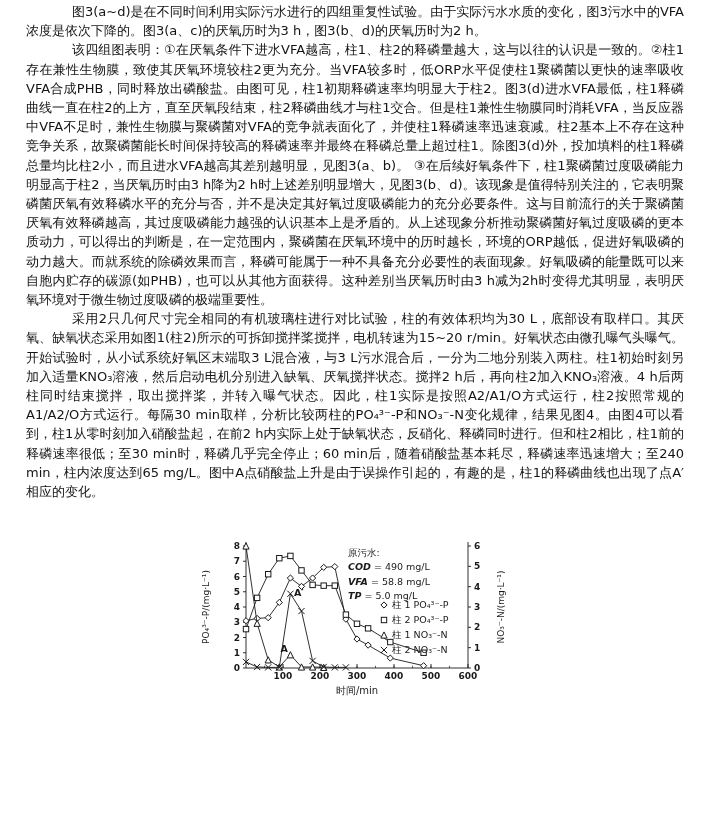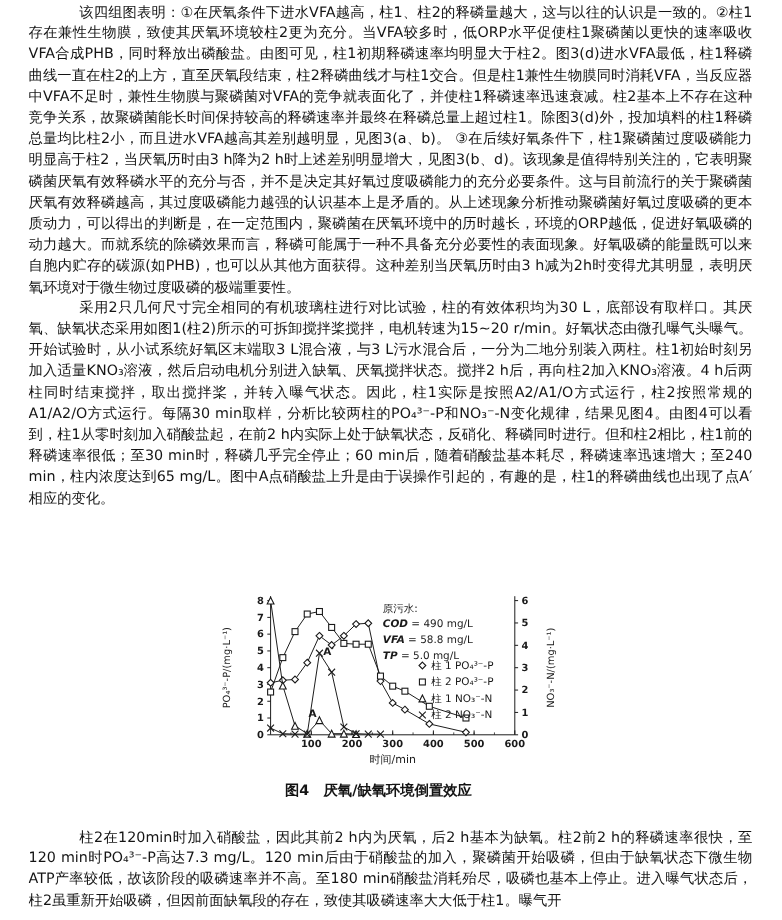--- a/index.html
+++ b/index.html
@@ -28,20 +28,21 @@
     font-size:13px;line-height:19.2px;text-align:justify;
   }
   .bottom-text p{margin:0;text-indent:46px;}
 </style>
 </head>
 <body>
 
 <div class="page">
 
   <div class="top-text">
+    <p>图3(a~d)是在不同时间利用实际污水进行的四组重复性试验。由于实际污水水质的变化，图3污水中的VFA浓度是依次下降的。图3(a、c)的厌氧历时为3 h，图3(b、d)的厌氧历时为2 h。</p>
     <p>该四组图表明：①在厌氧条件下进水VFA越高，柱1、柱2的释磷量越大，这与以往的认识是一致的。②柱1存在兼性生物膜，致使其厌氧环境较柱2更为充分。当VFA较多时，低ORP水平促使柱1聚磷菌以更快的速率吸收VFA合成PHB，同时释放出磷酸盐。由图可见，柱1初期释磷速率均明显大于柱2。图3(d)进水VFA最低，柱1释磷曲线一直在柱2的上方，直至厌氧段结束，柱2释磷曲线才与柱1交合。但是柱1兼性生物膜同时消耗VFA，当反应器中VFA不足时，兼性生物膜与聚磷菌对VFA的竞争就表面化了，并使柱1释磷速率迅速衰减。柱2基本上不存在这种竞争关系，故聚磷菌能长时间保持较高的释磷速率并最终在释磷总量上超过柱1。除图3(d)外，投加填料的柱1释磷总量均比柱2小，而且进水VFA越高其差别越明显，见图3(a、b)。 ③在后续好氧条件下，柱1聚磷菌过度吸磷能力明显高于柱2，当厌氧历时由3 h降为2 h时上述差别明显增大，见图3(b、d)。该现象是值得特别关注的，它表明聚磷菌厌氧有效释磷水平的充分与否，并不是决定其好氧过度吸磷能力的充分必要条件。这与目前流行的关于聚磷菌厌氧有效释磷越高，其过度吸磷能力越强的认识基本上是矛盾的。从上述现象分析推动聚磷菌好氧过度吸磷的更本质动力，可以得出的判断是，在一定范围内，聚磷菌在厌氧环境中的历时越长，环境的ORP越低，促进好氧吸磷的动力越大。而就系统的除磷效果而言，释磷可能属于一种不具备充分必要性的表面现象。好氧吸磷的能量既可以来自胞内贮存的碳源(如PHB)，也可以从其他方面获得。这种差别当厌氧历时由3 h减为2h时变得尤其明显，表明厌氧环境对于微生物过度吸磷的极端重要性。</p>
     <p>采用2只几何尺寸完全相同的有机玻璃柱进行对比试验，柱的有效体积均为30 L，底部设有取样口。其厌氧、缺氧状态采用如图1(柱2)所示的可拆卸搅拌桨搅拌，电机转速为15~20 r/min。好氧状态由微孔曝气头曝气。开始试验时，从小试系统好氧区末端取3 L混合液，与3 L污水混合后，一分为二地分别装入两柱。柱1初始时刻另加入适量KNO₃溶液，然后启动电机分别进入缺氧、厌氧搅拌状态。搅拌2 h后，再向柱2加入KNO₃溶液。4 h后两柱同时结束搅拌，取出搅拌桨，并转入曝气状态。因此，柱1实际是按照A2/A1/O方式运行，柱2按照常规的A1/A2/O方式运行。每隔30 min取样，分析比较两柱的PO₄³⁻-P和NO₃⁻-N变化规律，结果见图4。由图4可以看到，柱1从零时刻加入硝酸盐起，在前2 h内实际上处于缺氧状态，反硝化、释磷同时进行。但和柱2相比，柱1前的释磷速率很低；至30 min时，释磷几乎完全停止；60 min后，随着硝酸盐基本耗尽，释磷速率迅速增大；至240 min，柱内浓度达到65 mg/L。图中A点硝酸盐上升是由于误操作引起的，有趣的是，柱1的释磷曲线也出现了点A′相应的变化。</p>
   </div>
 
   <div class="figure-block">
     <svg width="320" height="172" viewBox="0 0 320 172" xmlns="http://www.w3.org/2000/svg">
         <g>
           <line x1="50" y1="6" x2="50" y2="132" stroke="#1a1a1a" stroke-width="0.9"></line>
           <line x1="272" y1="6" x2="272" y2="132" stroke="#1a1a1a" stroke-width="0.9"></line>
           <line x1="50" y1="132" x2="272" y2="132" stroke="#1a1a1a" stroke-width="0.9"></line>
@@ -189,20 +190,16 @@
           <text x="196" y="102" fill="#1a1a1a" text-anchor="start" font-size="9.5" font-family="&quot;DejaVu Sans&quot;,sans-serif">柱 1 NO₃⁻-N</text>
           <line x1="184.9" y1="110.9" x2="191.1" y2="117.1" stroke="#1a1a1a" stroke-width="1"></line>
           <line x1="184.9" y1="117.1" x2="191.1" y2="110.9" stroke="#1a1a1a" stroke-width="1"></line>
           <text x="196" y="117" fill="#1a1a1a" text-anchor="start" font-size="9.5" font-family="&quot;DejaVu Sans&quot;,sans-serif">柱 2 NO₃⁻-N</text>
         </g>
         <g>
           <text x="88.11" y="115.9875" fill="#1a1a1a" text-anchor="middle" font-size="9.5" font-family="&quot;DejaVu Sans&quot;,sans-serif" font-weight="bold">A</text>
           <text x="102.91" y="59.5625" fill="#1a1a1a" text-anchor="middle" font-size="9.5" font-family="&quot;DejaVu Sans&quot;,sans-serif" font-weight="bold">A′</text>
         </g>
       </svg>
-    <div class="chart-caption">图4　厌氧/缺氧环境倒置效应</div>
   </div>
 
-  <div class="bottom-text">
-    <p>柱2在120min时加入硝酸盐，因此其前2 h内为厌氧，后2 h基本为缺氧。柱2前2 h的释磷速率很快，至120 min时PO₄³⁻-P高达7.3 mg/L。120 min后由于硝酸盐的加入，聚磷菌开始吸磷，但由于缺氧状态下微生物ATP产率较低，故该阶段的吸磷速率并不高。至180 min硝酸盐消耗殆尽，吸磷也基本上停止。进入曝气状态后，柱2虽重新开始吸磷，但因前面缺氧段的存在，致使其吸磷速率大大低于柱1。曝气开</p>
-  </div>
 
 </div>
 
 </body></html>

